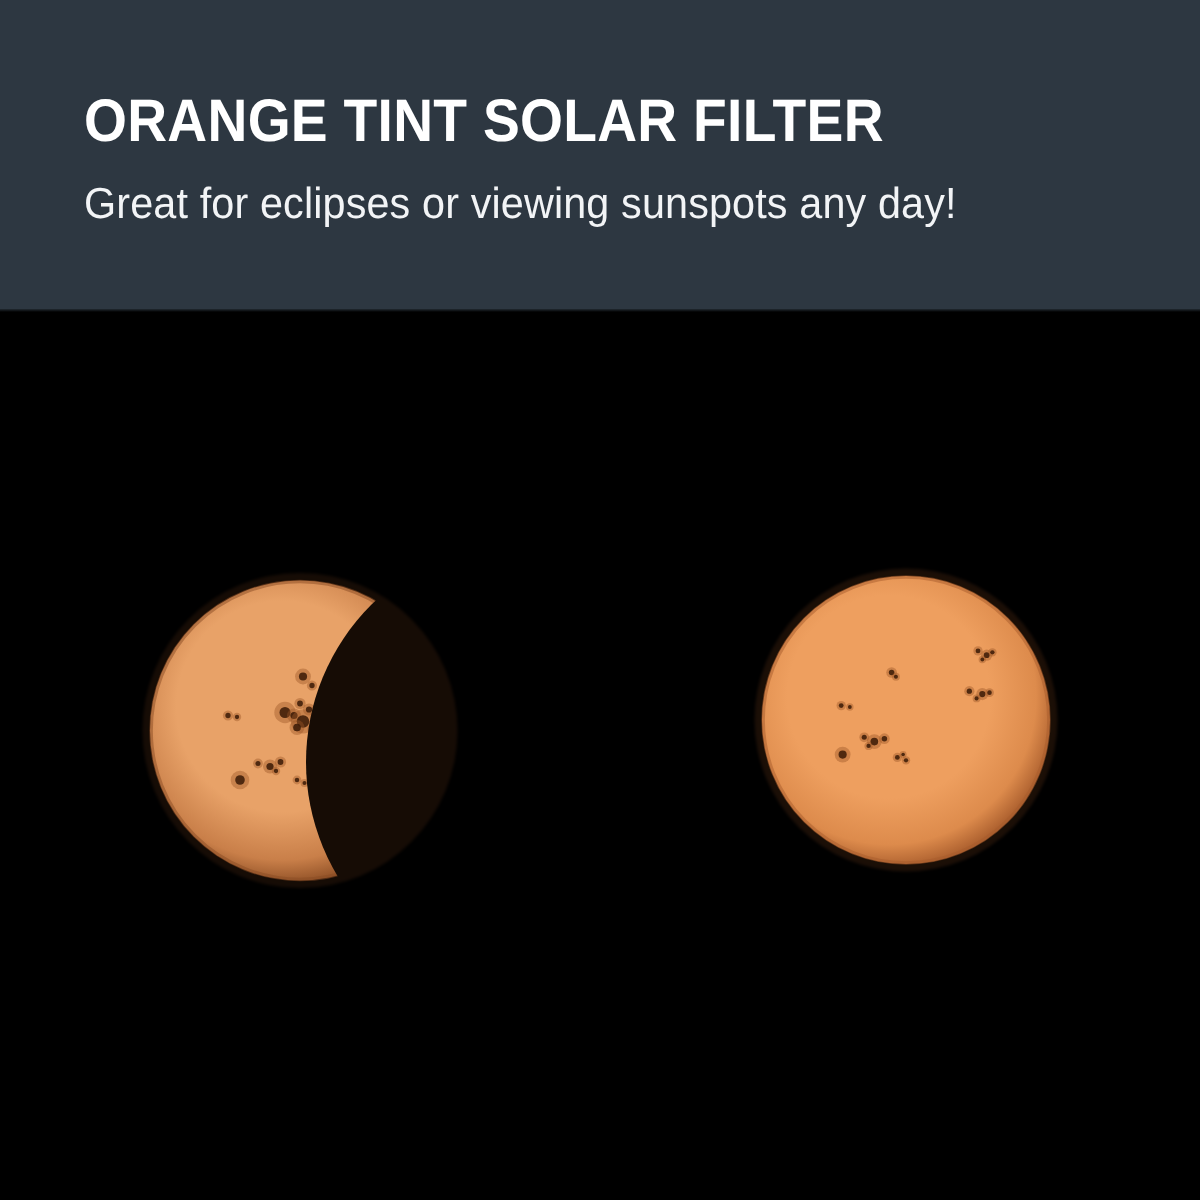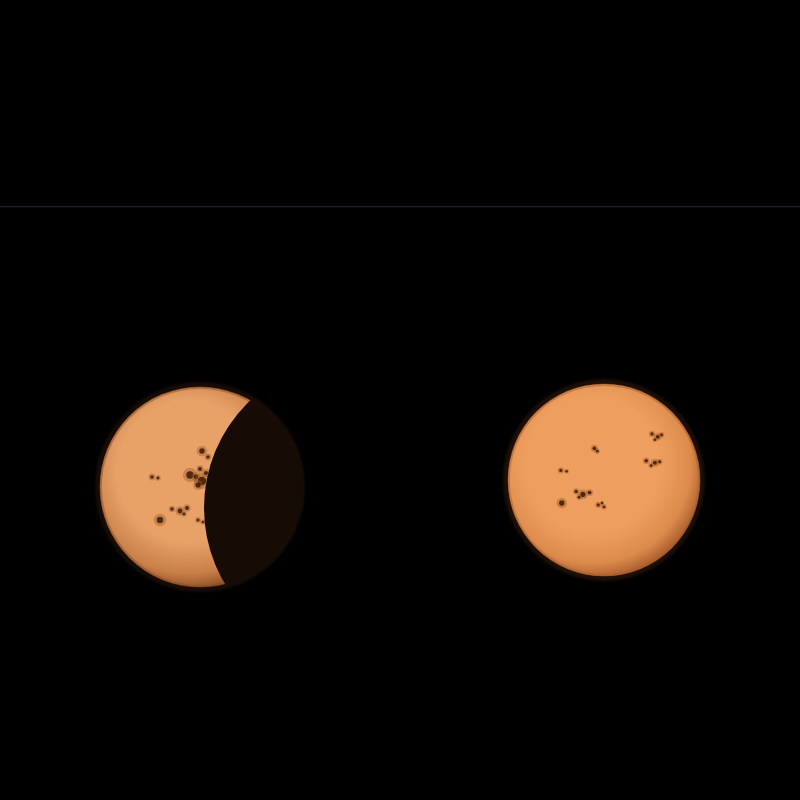--- a/index.html
+++ b/index.html
@@ -88,20 +88,24 @@
     overflow: hidden;
     clip: rect(0 0 0 0);
     white-space: nowrap;
   }
 </style>
 </head>
 <body>
 
 <div id="page">
 
+  <div class="header-band">
+    <h1 class="header-title">ORANGE TINT SOLAR FILTER</h1>
+    <p class="header-subtitle">Great for eclipses or viewing sunspots any day!</p>
+  </div>
   <div class="band-edge"></div>
 
   <div class="photo-stage">
     <span class="caption-hidden">Partially eclipsed sun photographed through an orange tint solar filter</span>
     <span class="caption-hidden">Full solar disc with sunspots photographed through an orange tint solar filter</span>
     <div id="suns-host">
         <div class="sun-figure" style="left: 74px; top: 153px;">
           <svg class="sun-svg" width="252" height="252" viewBox="0 0 252 252">
             <defs>
               <radialGradient id="g-0" cx="44%" cy="42%" r="64%">

